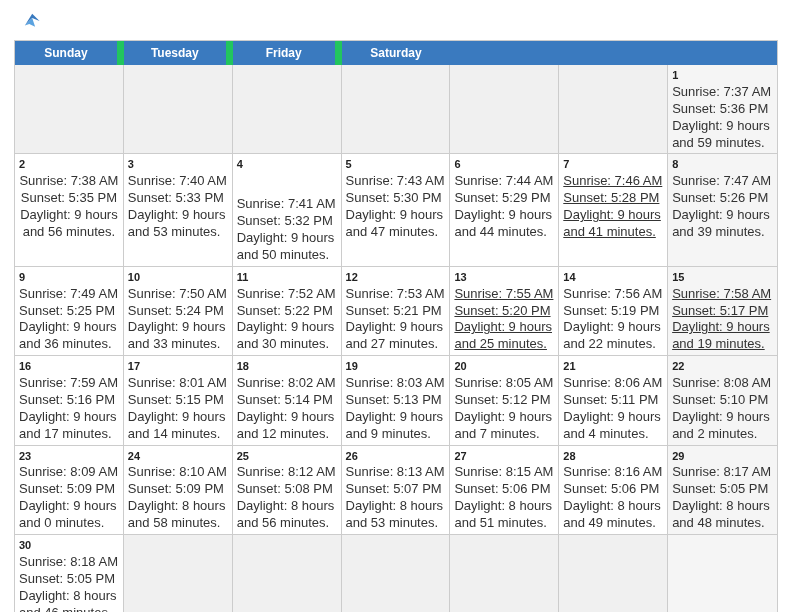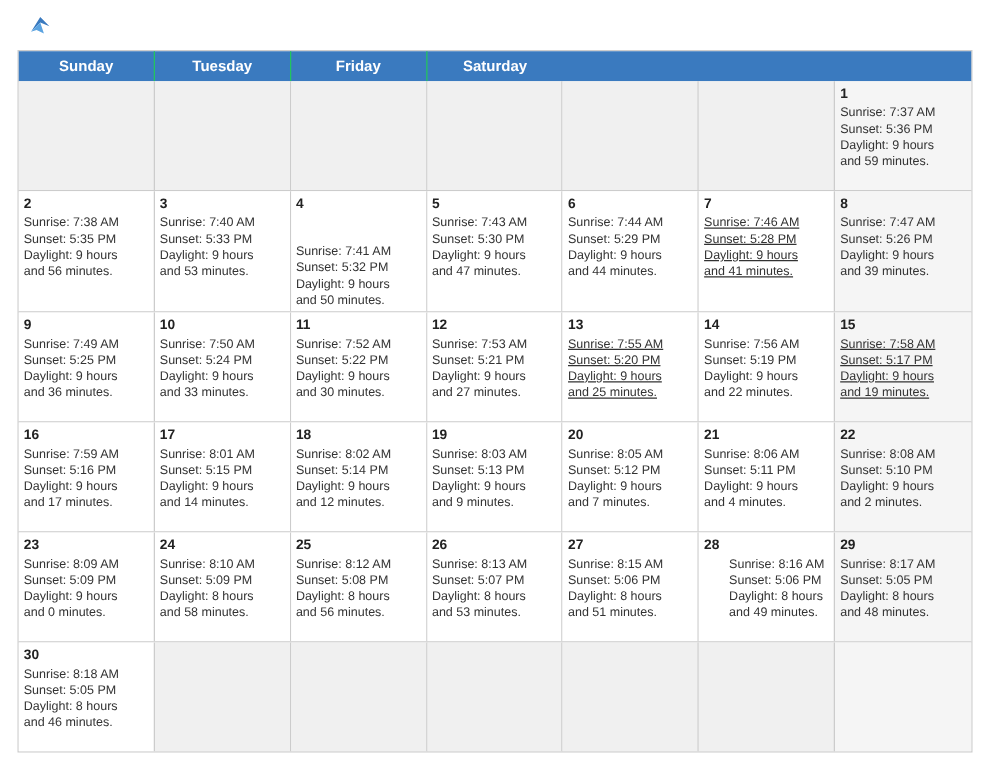--- a/index.html
+++ b/index.html
@@ -71,21 +71,21 @@
       display: grid;
       grid-template-columns: repeat(7, 1fr);
       background: #3a7abf;
     }
     .cal-header-cell {
       color: #fff;
       font-size: 12px;
       font-weight: bold;
       padding: 5px 4px;
       text-align: center;
-      border-right: 1px solid #22c55e;
+      border-right: 7px solid #22c55e;
     }
     .cal-header-cell:last-child {
       border-right: none;
     }
     .cal-body {
       flex: 1;
       display: flex;
       flex-direction: column;
     }
     .cal-row {
@@ -117,21 +117,21 @@
       background: #f5f5f5;
     }
     .day-num {
       font-size: 11px;
       font-weight: bold;
       color: #222;
       display: block;
       margin-bottom: 1px;
     }
     .cell-info {
-      font-size: 10px;
+      font-size: 13px;
       color: #333;
       line-height: 1.3;
     }
   </style>
 </head>
 <body>
 
 <div class="page">
   <div class="header">
     <div class="logo-area">
@@ -169,21 +169,21 @@
             <span class="day-num">1</span>
             <div class="cell-info" style="white-space: pre-line;">Sunrise: 7:37 AM
 Sunset: 5:36 PM
 Daylight: 9 hours
 and 59 minutes.</div>
           </div>
         </div>
         <div class="cal-row">
           <div class="cal-cell">
             <span class="day-num">2</span>
-            <div class="cell-info" style="white-space: pre-line;">Sunrise: 7:38 AM
+            <div class="cell-info" style="white-space: pre-line; text-align: center;">Sunrise: 7:38 AM
 Sunset: 5:35 PM
 Daylight: 9 hours
 and 56 minutes.</div>
           </div>
           <div class="cal-cell">
             <span class="day-num">3</span>
             <div class="cell-info" style="white-space: pre-line;">Sunrise: 7:40 AM
 Sunset: 5:33 PM
 Daylight: 9 hours
 and 53 minutes.</div>
@@ -357,21 +357,21 @@
           </div>
           <div class="cal-cell">
             <span class="day-num">27</span>
             <div class="cell-info" style="white-space: pre-line;">Sunrise: 8:15 AM
 Sunset: 5:06 PM
 Daylight: 8 hours
 and 51 minutes.</div>
           </div>
           <div class="cal-cell">
             <span class="day-num">28</span>
-            <div class="cell-info" style="white-space: pre-line; margin-left: 20px;">Sunrise: 8:16 AM
+            <div class="cell-info" style="white-space: pre-line;">Sunrise: 8:16 AM
 Sunset: 5:06 PM
 Daylight: 8 hours
 and 49 minutes.</div>
           </div>
           <div class="cal-cell saturday">
             <span class="day-num">29</span>
             <div class="cell-info" style="white-space: pre-line;">Sunrise: 8:17 AM
 Sunset: 5:05 PM
 Daylight: 8 hours
 and 48 minutes.</div>

